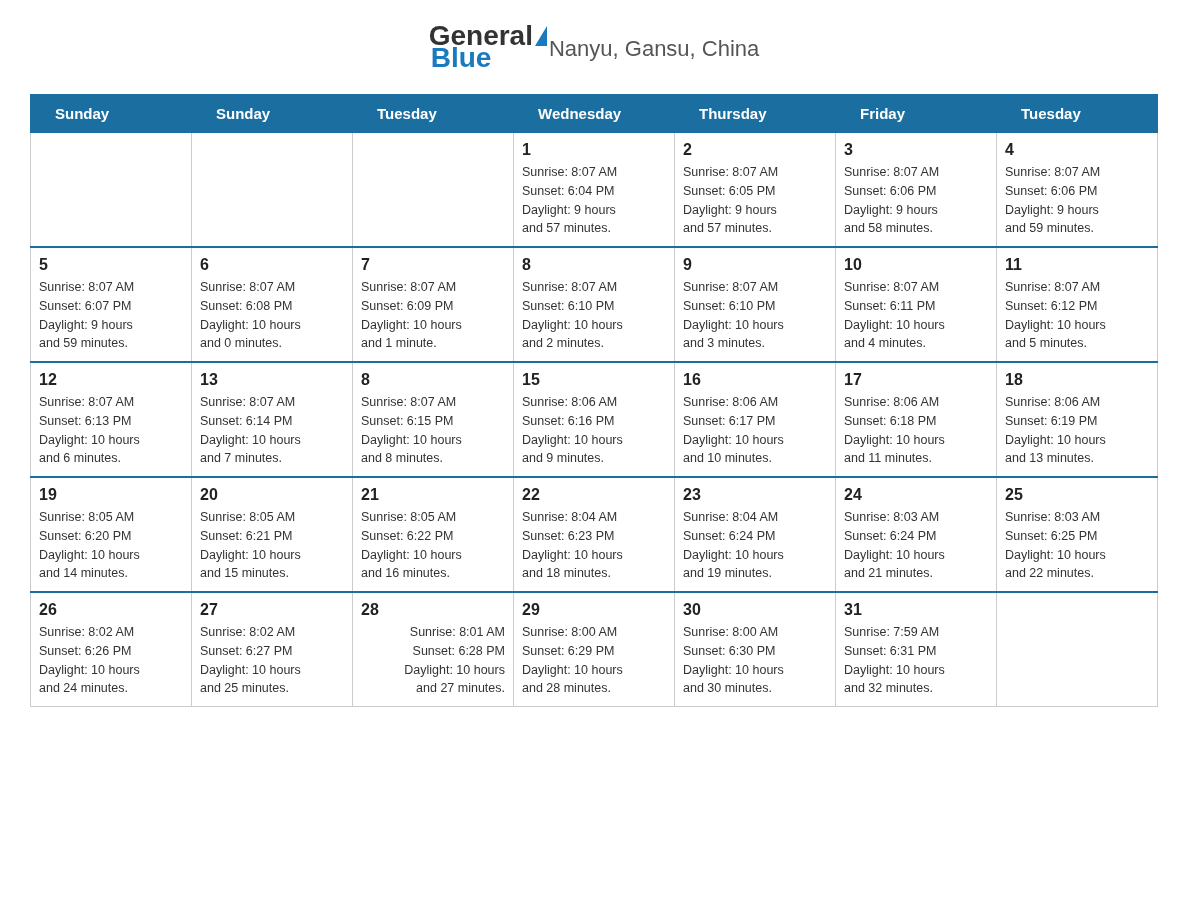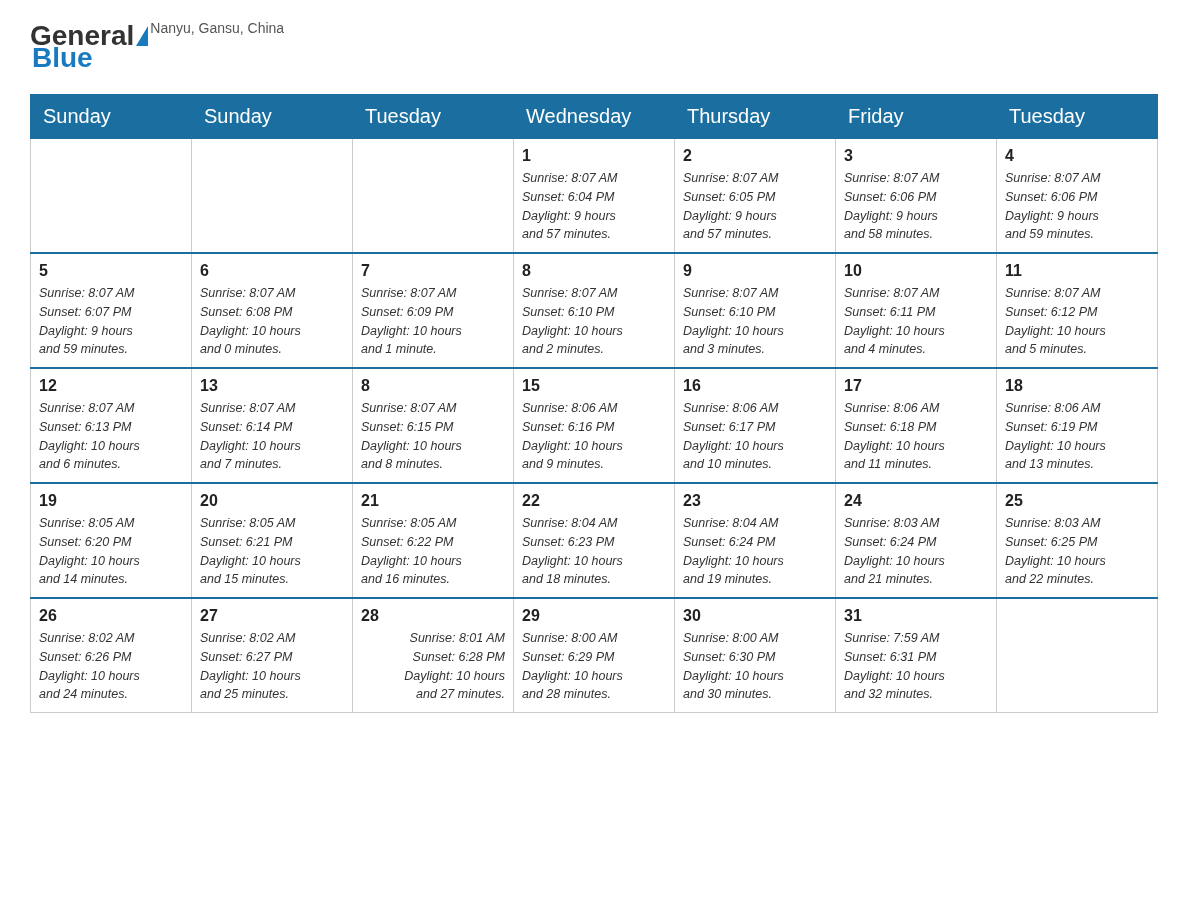--- a/index.html
+++ b/index.html
@@ -5,21 +5,21 @@
     * { box-sizing: border-box; margin: 0; padding: 0; }
     body {
       font-family: Arial, sans-serif;
       background: #fff;
       width: 1188px;
       min-height: 918px;
       padding: 20px 30px;
     }
     .header-section {
       display: flex;
-      justify-content: flex-start;
+      justify-content: center;
       align-items: flex-start;
       margin-bottom: 20px;
     }
     .logo-area {
       display: flex;
       flex-direction: column;
       align-items: flex-start;
     }
     .logo-text {
       display: flex;
@@ -41,35 +41,35 @@
     .title-area {
       text-align: right;
     }
     .calendar-title {
       font-size: 52px;
       font-weight: normal;
       color: #222;
       line-height: 1.1;
     }
     .calendar-subtitle {
-      font-size: 14px;
+      font-size: 22px;
       color: #555;
-      margin-top: 0;
+      margin-top: 16px;
     }
     .calendar-table {
       width: 100%;
       border-collapse: collapse;
       border: 1px solid #ccc;
     }
     .calendar-table th {
       background-color: #1a6fa0;
       color: #fff;
-      padding: 10px 12px;
-      font-size: 20px;
-      font-weight: normal;
+      padding: 10px 24px;
+      font-size: 15px;
+      font-weight: bold;
       text-align: left;
       border: 1px solid #1a6fa0;
     }
     .calendar-table td {
       vertical-align: top;
       padding: 8px;
       border: 1px solid #ccc;
       min-height: 90px;
       width: 14.28%;
       font-size: 13px;
@@ -79,21 +79,20 @@
       font-size: 16px;
       font-weight: bold;
       color: #222;
       display: block;
       margin-bottom: 4px;
     }
     .day-info {
       font-size: 12.5px;
       color: #333;
       line-height: 1.5;
-      font-style: italic;
     }
     .empty-cell { background: #fff; }
     tr { border-bottom: 2px solid #1a6fa0; }
     tr:last-child { border-bottom: none; }
   </style>
 </head>
 <body>
 
 <div class="header-section">
   <div class="logo-area">

